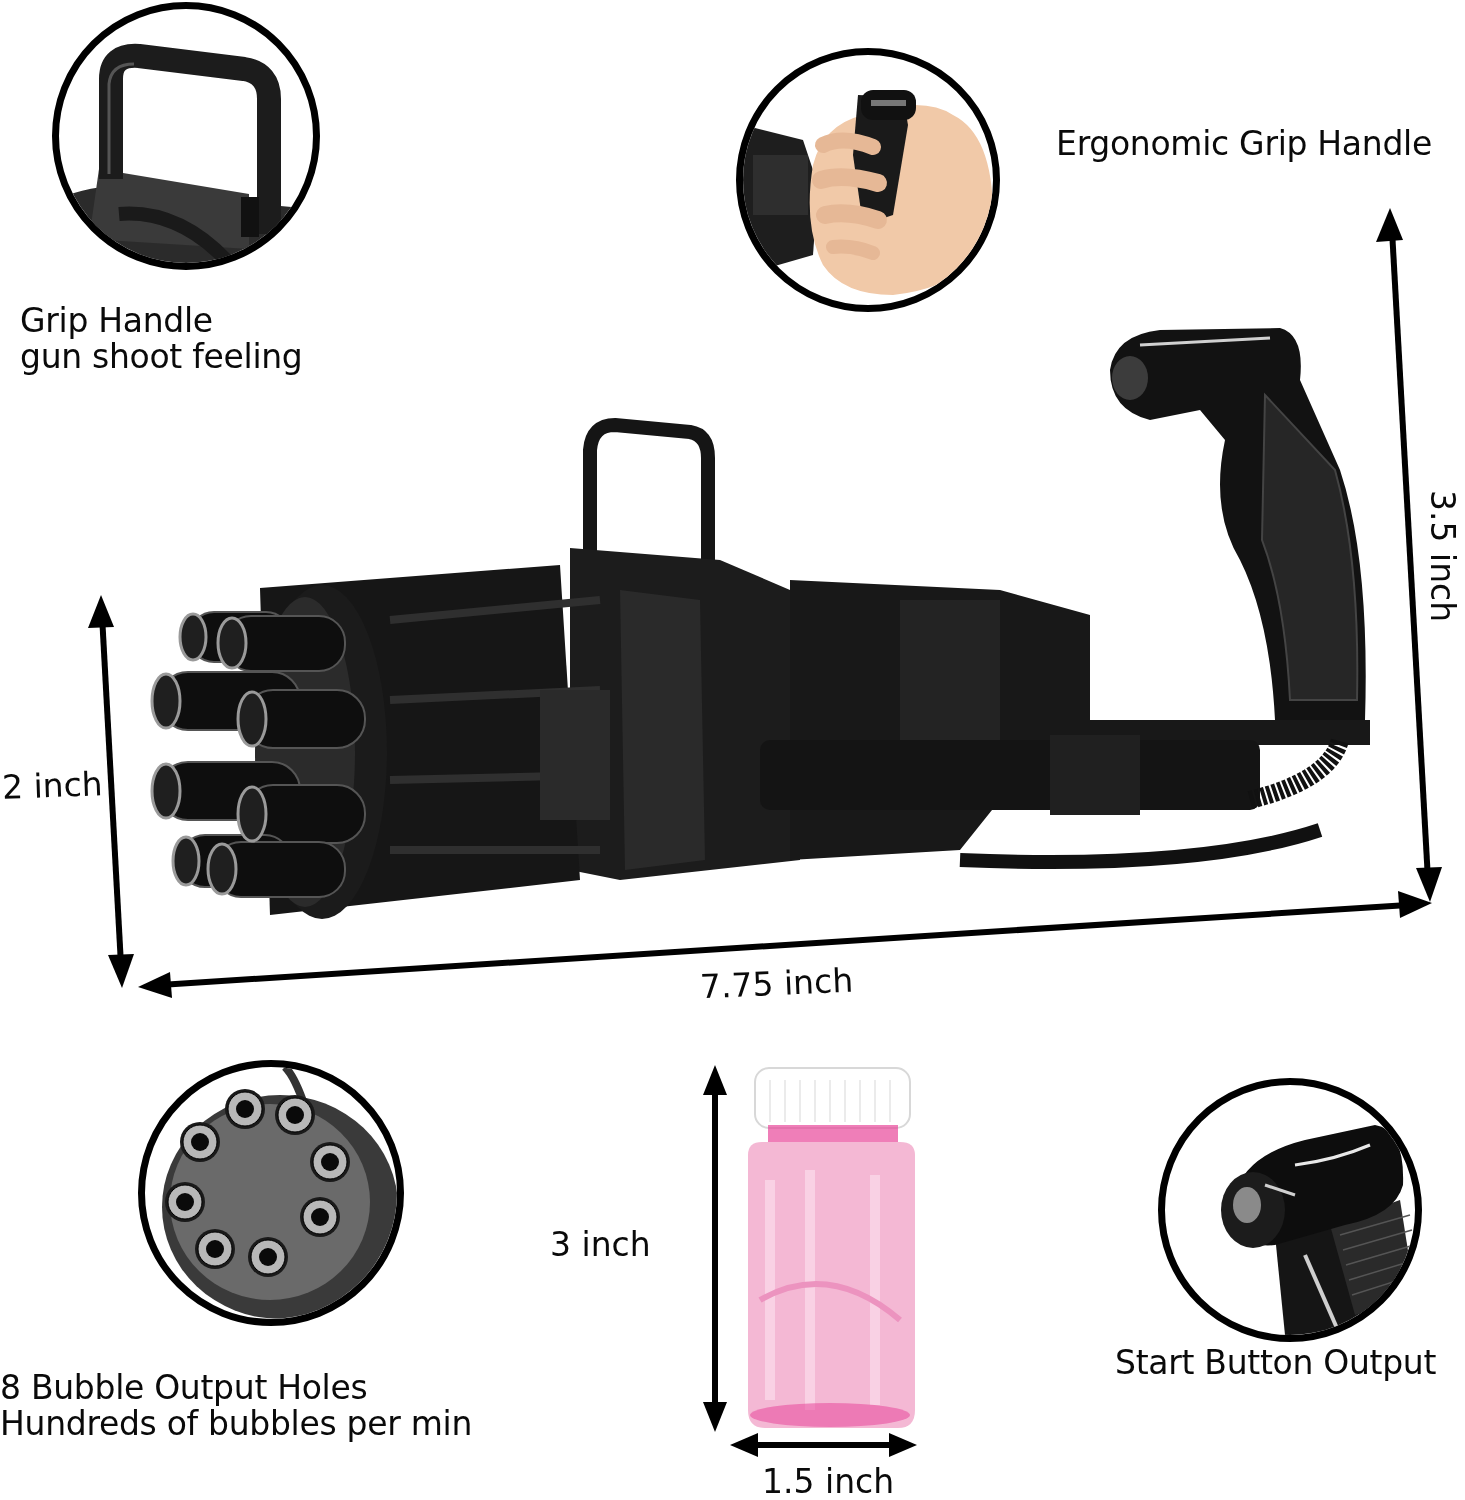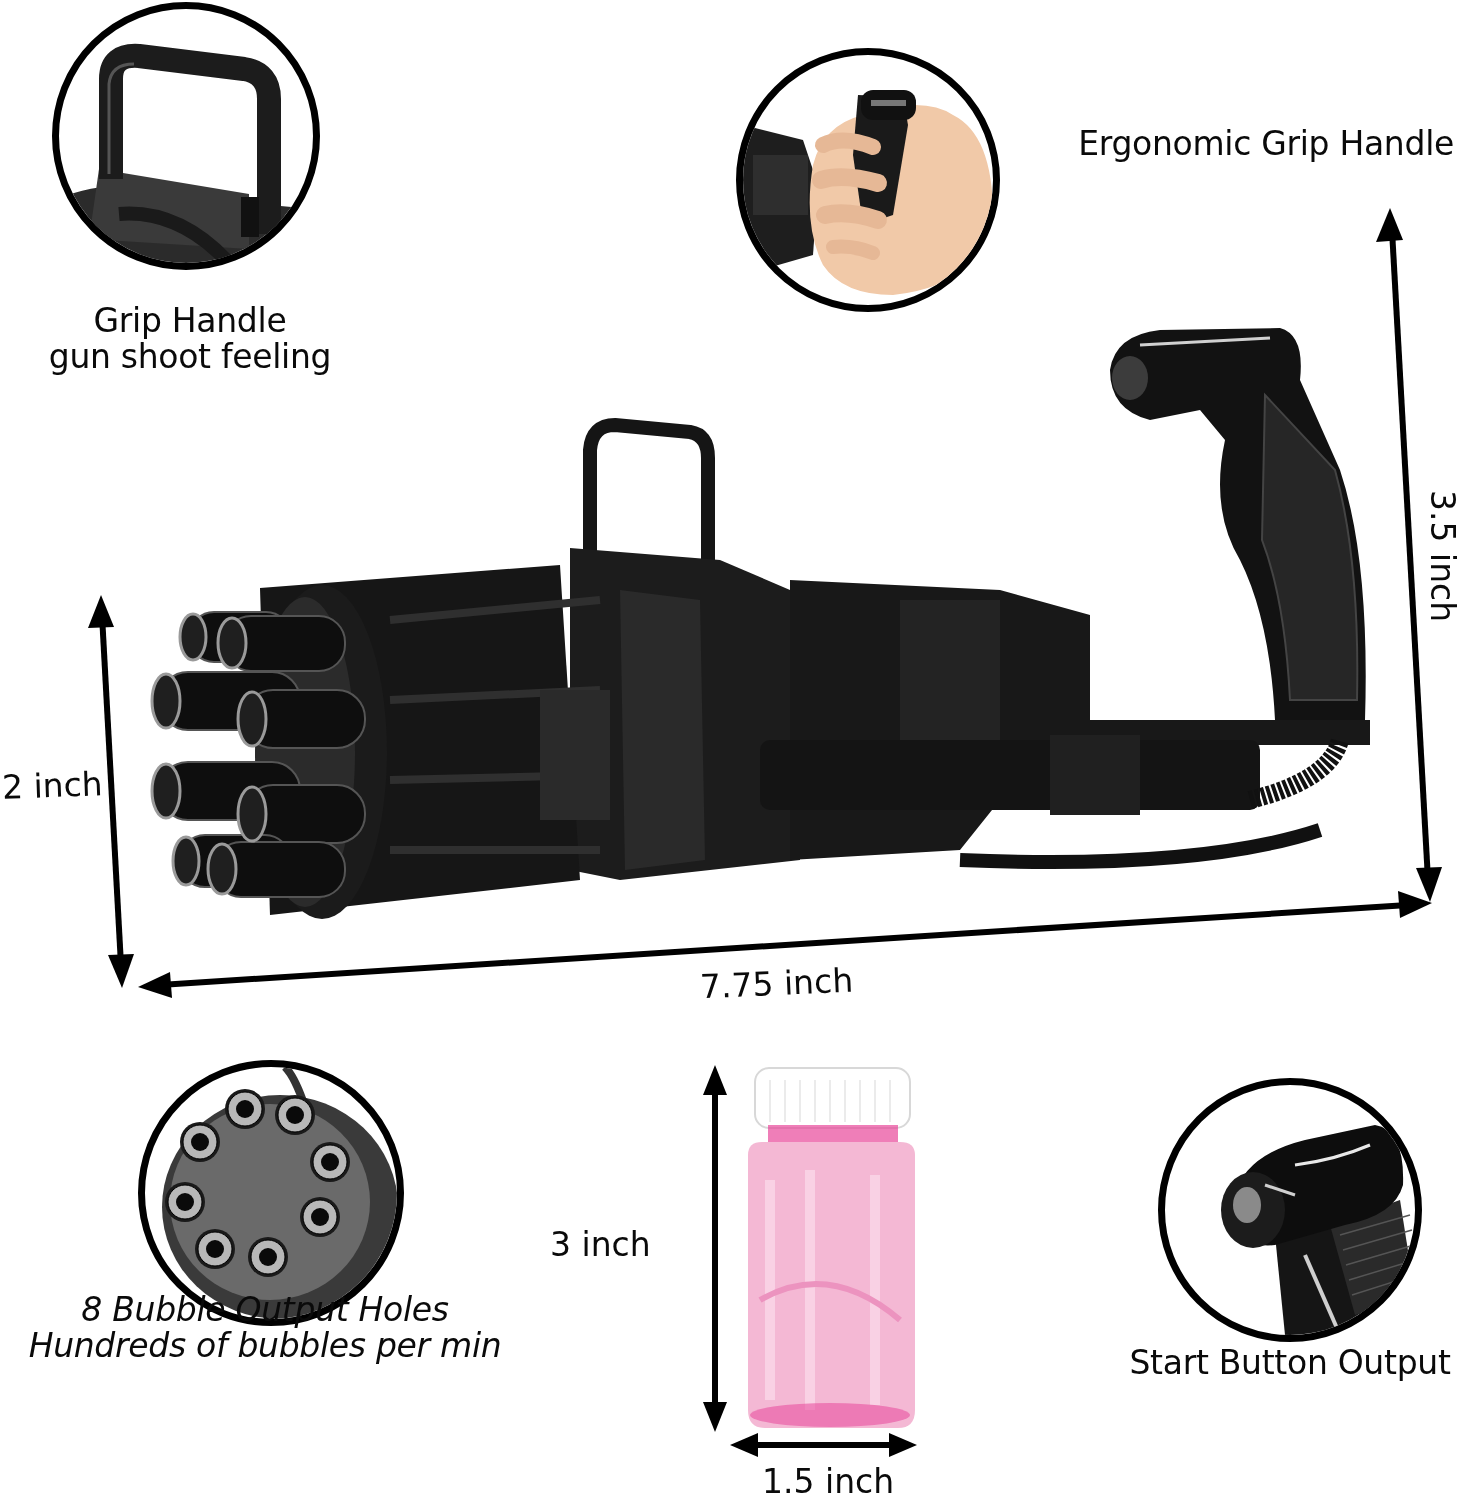--- a/index.html
+++ b/index.html
@@ -1,21 +1,21 @@
 <!DOCTYPE html>
 <html><head>
   <meta charset="utf-8">
   <style>
     html, body { margin: 0; padding: 0; background: #ffffff; }
     body { width: 1465px; height: 1500px; position: relative; overflow: hidden;
            font-family: "DejaVu Sans", "Liberation Sans", sans-serif; color: #111; }
     .abs { position: absolute; }
-    .caption { position: absolute; text-align: center; font-size: 33px; line-height: 36px; color: #0a0a0a; letter-spacing: -0.3px; }
+    .caption { position: absolute; font-size: 33px; line-height: 36px; color: #0a0a0a; letter-spacing: -0.3px; }
     .caption span { display: block; white-space: nowrap; }
-    .caption.left-align { text-align: right; }
+    .caption.left-align { text-align: center; }
     .dim-label { position: absolute; font-size: 33px; color: #0a0a0a; white-space: nowrap; }
     .inset { position: absolute; border-radius: 50%; border: 7px solid #000; background: #fff; overflow: hidden; box-sizing: border-box; }
     svg { display: block; }
   </style>
 </head>
 <body>
 
 <div class="inset" style="left:52px; top:2px; width:268px; height:268px;">
   <svg width="254" height="254" viewBox="0 0 254 254">
 
@@ -156,21 +156,21 @@
         <circle cx="150" cy="48" r="9"></circle>
       <circle cx="55" cy="75" r="9"></circle>
         <circle cx="185" cy="95" r="9"></circle>
       <circle cx="40" cy="135" r="9"></circle>
         <circle cx="175" cy="150" r="9"></circle>
       <circle cx="70" cy="182" r="9"></circle>
         <circle cx="123" cy="190" r="9"></circle>
     </g>
   </svg>
 </div>
-<div class="caption" style="left:0px; top:1292px; width:530px;font-style:italic;">
+<div class="caption" style="left:0px; top:1370px; width:530px;">
   <span>8 Bubble Output Holes</span>
   <span>Hundreds of bubbles per min</span>
 </div>
 
 <svg class="abs" style="left:700px; top:1060px;" width="240" height="440" viewBox="0 0 240 440">
 
   <g stroke="#000" stroke-width="6" fill="#000">
     <line x1="15" y1="25" x2="15" y2="350"></line>
     <polygon points="15,5 3,35 27,35" stroke="none"></polygon>
     <polygon points="15,372 3,342 27,342" stroke="none"></polygon>

